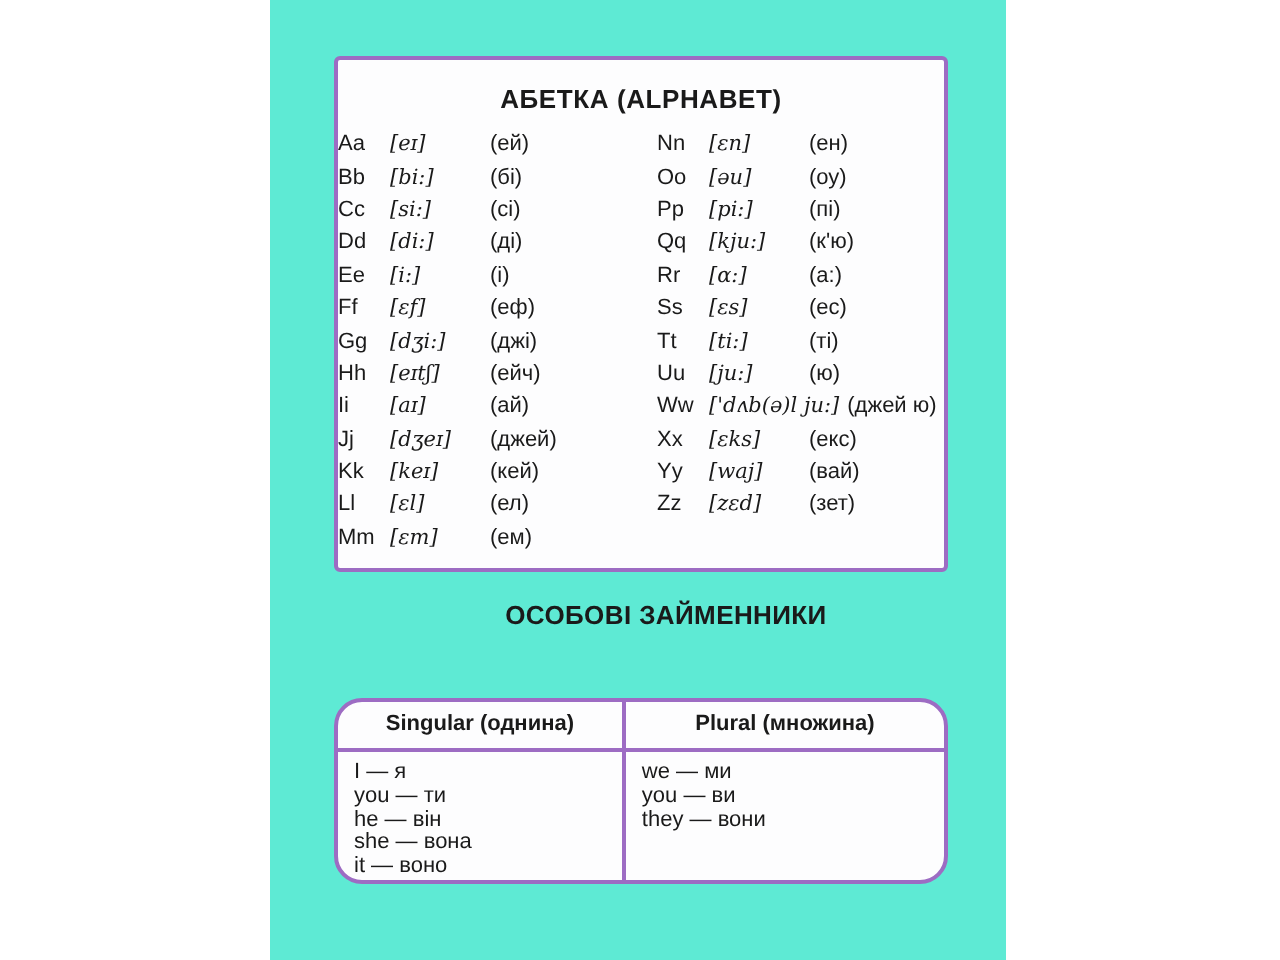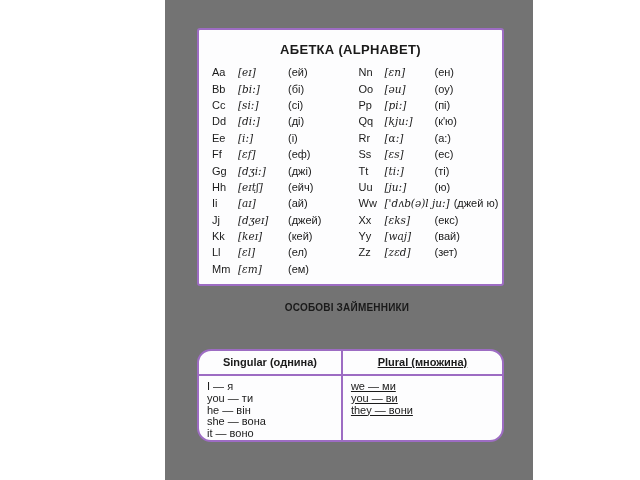--- a/index.html
+++ b/index.html
@@ -5,58 +5,57 @@
   html,body{margin:0;padding:0;}
   body{
     width:640px;height:480px;position:relative;overflow:hidden;
     background:#ffffff;
     font-family:"Liberation Sans", sans-serif;
     color:#1a1a1a;
   }
   *{box-sizing:border-box;}
   .card{
     position:absolute;left:135px;top:0;width:368px;height:480px;
-    background:#737373;
-    margin-left:30px;
+    background:#5eead4;
   }
   
   .alpha-table{
     position:absolute;left:32px;top:28px;width:307px;height:258px;
     background:#fdfdfe;border:2px solid #9d6cc3;border-radius:3px;
   }
   .alpha-title{
     text-align:center;font-weight:bold;font-size:13px;
     padding-top:12px;letter-spacing:.3px;
   }
   .alpha-cols{display:flex;margin-top:7px;}
   .alpha-col{width:50%;}
-  .alpha-col.left{padding-left:13px;}
+  .alpha-col.left{}
   .alpha-col.right{padding-left:8px;}
   .arow{display:flex;align-items:center;height:16.4px;font-size:11px;white-space:nowrap;}
   .arow .lt{width:26px;flex:0 0 auto;}
   .arow .ipa{min-width:50px;flex:0 0 auto;padding-right:4px;
     font-family:"DejaVu Serif", serif;font-size:10.5px;font-style:italic;}
   .arow .ua{flex:0 1 auto;}
   
   .pron-heading{
-    position:absolute;left:0;top:300px;width:364px;text-align:center;
-    font-weight:bold;font-size:10px;line-height:15.5px;letter-spacing:.2px;
+    position:absolute;left:16px;top:300px;width:364px;text-align:center;
+    font-weight:bold;font-size:13px;line-height:15.5px;letter-spacing:.2px;
   }
   .pron-table{
     position:absolute;left:32px;top:349px;width:307px;height:93px;
     background:#fdfdfe;border:2px solid #9d6cc3;border-radius:14px;
     display:flex;flex-direction:column;
   }
   .pron-header{display:flex;border-bottom:2px solid #9d6cc3;flex:0 0 24px;}
   .pron-header .hcell{
     font-weight:bold;font-size:11px;line-height:23px;text-align:center;
   }
   .pron-body{display:flex;flex:1 1 auto;}
   .cell-l{width:47.5%;border-right:2px solid #9d6cc3;}
-  .cell-r{width:52.5%;text-decoration:underline;}
+  .cell-r{width:52.5%;}
   .pron-list{padding:5px 0 0 8px;font-size:11px;line-height:11.8px;}
   .pron-list div{white-space:nowrap;}
 </style>
 </head>
 <body>
 
 <div class="card">
 
   <div class="alpha-table">
     <div class="alpha-title">АБЕТКА (ALPHABET)</div>

